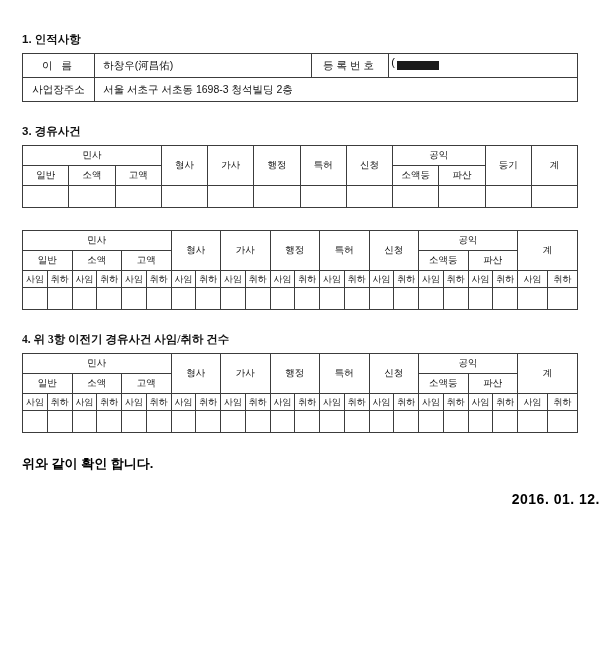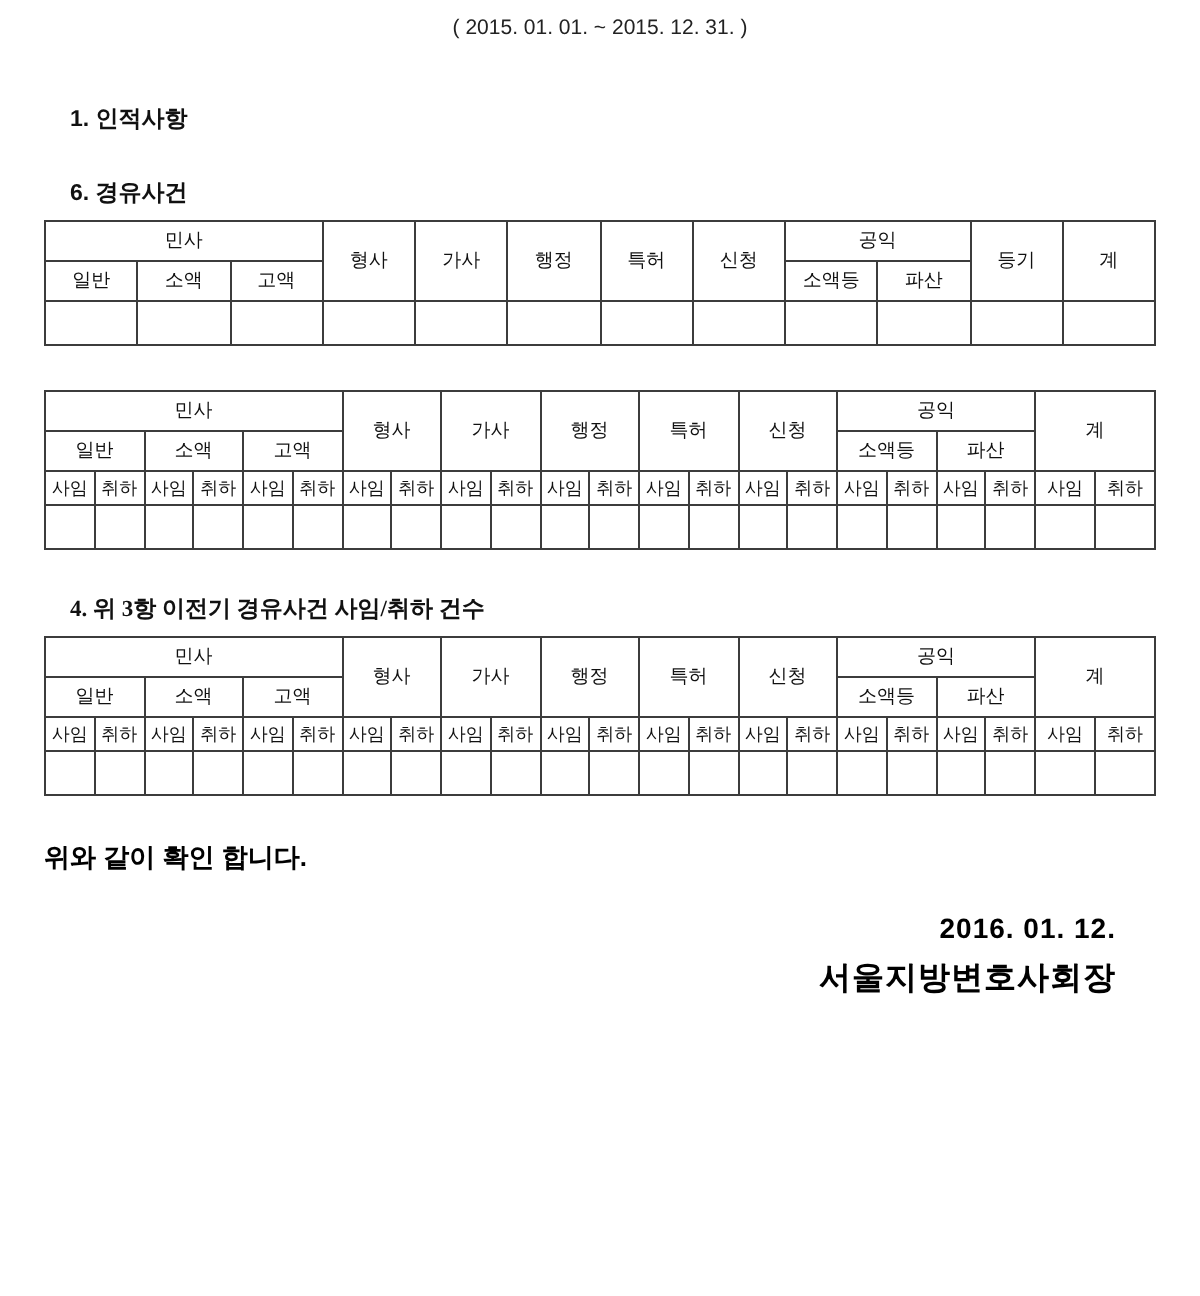--- a/index.html
+++ b/index.html
@@ -35,21 +35,21 @@
     font-size: 10.5px;
     margin: 8px 0 0 0;
     color: #222;
   }
   .section {
     margin: 0 22px;
   }
   .section-title {
     font-size: 11.5px;
     font-weight: bold;
-    margin: 0 0 6px 13px;
+    margin: 0 0 6px 0;
     color: #111;
   }
   .sec1 { margin-top: 32px; }
   .sec2 { margin-top: 22px; }
   .sec3 { margin-top: 22px; }
   .sec4 { margin-top: 22px; font-family: Liberation Serif, serif; }
 
   table {
     border-collapse: collapse;
     width: 100%;
@@ -122,21 +122,20 @@
     height: 21px;
   }
   .closing {
     margin: 22px 22px 0 22px;
     font-size: 13px;
     font-weight: bold;
   }
   .sign {
     margin-top: 18px;
     text-align: right;
-    padding-right: 42px;
   }
   .sign .date {
     font-size: 14px;
     font-weight: bold;
     letter-spacing: 0.5px;
   }
   .sign .org {
     font-size: 16px;
     font-weight: bold;
     margin-top: 7px;
@@ -147,28 +146,52 @@
     font-weight: bold;
     margin-top: 6px;
     padding-right: 6px;
   }
 </style>
 </head>
 <body>
 
 <div class="page">
 
-  <div class="doc-period">( 2015. 01. 01. ~ 2015. 12. 31. )</div>
 
   <div class="section sec1">
     <div class="section-title">1. 인적사항</div>
+    <table class="tbl-personal">
+      <colgroup>
+        <col style="width:13%">
+          <col style="width:39%">
+          <col style="width:14%">
+          <col style="width:34%">
+      </colgroup>
+      <tbody>
+        <tr>
+          <td class="lbl">이   름</td>
+          <td class="val">하창우(河昌佑)</td>
+          <td class="lbl">등록번호</td>
+          <td class="val">
+            <span class="redacted-wrap">
+              <span class="mark">(</span>
+              <span class="redacted"></span>
+            </span>
+          </td>
+        </tr>
+        <tr>
+          <td class="lbl" style="letter-spacing:0">사업장주소</td>
+          <td class="val" colspan="3">서울 서초구 서초동 1698-3 청석빌딩 2층</td>
+        </tr>
+      </tbody>
+    </table>
   </div>
 
   <div class="section sec2">
-    <div class="section-title">6. 경유사건</div>
+    <div class="section-title">3. 경유사건</div>
     <table class="tbl-case">
       <colgroup>
         <col style="width:8.2%">
           <col style="width:8.2%">
           <col style="width:8.2%">
         <col style="width:8.2%">
           <col style="width:8.2%">
           <col style="width:8.2%">
         <col style="width:8.2%">
           <col style="width:8.2%">
@@ -404,16 +427,15 @@
           <td></td>
         </tr>
       </tbody>
     </table>
   </div>
 
   <div class="closing">위와 같이 확인 합니다.</div>
 
   <div class="sign">
     <div class="date">2016. 01. 12.</div>
-    <div class="org">서울지방변호사회장</div>
   </div>
 
 </div>
 
 </body></html>

